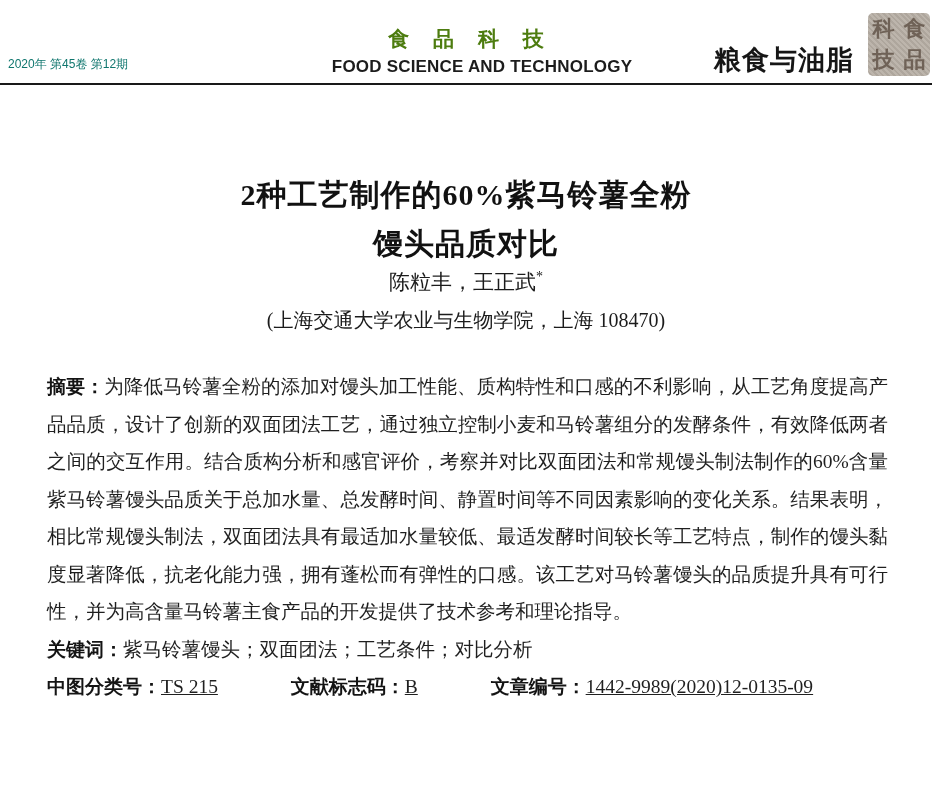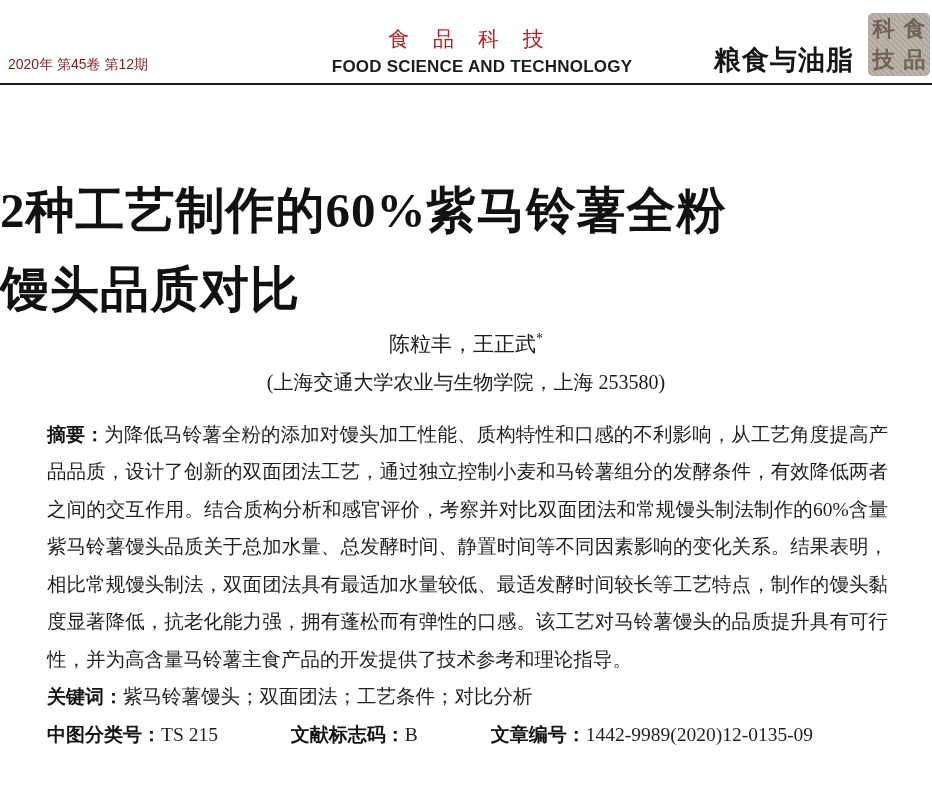--- a/index.html
+++ b/index.html
@@ -12,29 +12,29 @@
     color: #1a1a1a;
     font-family: "Liberation Serif", serif;
     overflow: hidden;
   }
 
   
   .masthead { position: relative; height: 85px; }
   .issue-info {
     position: absolute; left: 8px; top: 56px;
     font-family: "Liberation Sans", sans-serif;
-    font-size: 14px; color: #7f1d1d; white-space: nowrap;
+    font-size: 12px; color: #0f766e; white-space: nowrap;
   }
   .mast-center {
     position: absolute; left: 0; right: 0; top: 25px; text-align: center;
   }
   .journal-cn {
     font-family: "Liberation Sans", sans-serif;
-    font-size: 21px; font-weight: normal; letter-spacing: 9px;
-    color: #b91c1c; text-indent: 9px;
+    font-size: 21px; font-weight: bold; letter-spacing: 9px;
+    color: #4d7c0f; text-indent: 9px;
   }
   .journal-en {
     font-family: "Liberation Sans", sans-serif;
     font-size: 17px; font-weight: bold; letter-spacing: 0.2px;
     color: #1c1c1c; margin-top: 4px; margin-left: 32px;
   }
   .mast-right {
     position: absolute; right: 2px; top: 13px;
     display: flex; align-items: flex-start;
   }
@@ -58,47 +58,48 @@
     color: #6f6257;
   }
   .header-rule {
     position: absolute; left: 0; right: 0; bottom: 0;
     height: 2px; background: #191919;
   }
 
   
   .article-title {
     margin-top: 86px;
+    text-align: center;
     font-family: "Liberation Serif", serif;
-    font-size: 49px; font-weight: bold; line-height: 1.62;
+    font-size: 30px; font-weight: bold; line-height: 1.62;
     color: #111111; letter-spacing: 1px;
   }
   .author-line {
     text-align: center;
     font-size: 21px; color: #1b1b1b;
   }
   .author-line sup { font-size: 14px; vertical-align: super; }
   .affiliation {
     margin-top: 11px; text-align: center;
     font-size: 20px; color: #1b1b1b;
   }
 
   .front-text {
     padding: 0 44px 0 47px;
     font-size: 19.5px; line-height: 37.5px;
     text-align: justify; color: #1f1f1f;
   }
-  .abstract-block { margin-top: 20px; }
+  .abstract-block { margin-top: 34px; }
   .hei-label {
     font-family: "Liberation Sans", sans-serif;
     font-weight: bold; font-size: 19px; color: #141414; text-align: right;
   }
   .clc-line { text-align: left; }
   .clc-gap { margin-left: 68px; }
-  .clc-val { font-family: "Liberation Serif", serif; }
+  .clc-val { font-family: "Liberation Serif", serif; text-decoration: underline; }
 </style>
 </head>
 <body>
 
 <div class="page">
 
   <header class="masthead">
     <div class="issue-info">2020年 第45卷 第12期</div>
 
     <div class="mast-center">
@@ -123,21 +124,21 @@
 
     <h1 class="article-title">
       <div>2种工艺制作的60%紫马铃薯全粉</div>
       <div>馒头品质对比</div>
     </h1>
 
     <div class="author-line">
       <span>陈粒丰，王正武</span><sup>*</sup>
     </div>
 
-    <div class="affiliation">(上海交通大学农业与生物学院，上海 253580)</div>
+    <div class="affiliation">(上海交通大学农业与生物学院，上海 108470)</div>
 
     <p class="front-text abstract-block">
       <span class="hei-label">摘要：</span><span>为降低马铃薯全粉的添加对馒头加工性能、质构特性和口感的不利影响，从工艺角度提高产品品质，设计了创新的双面团法工艺，通过独立控制小麦和马铃薯组分的发酵条件，有效降低两者之间的交互作用。结合质构分析和感官评价，考察并对比双面团法和常规馒头制法制作的60%含量紫马铃薯馒头品质关于总加水量、总发酵时间、静置时间等不同因素影响的变化关系。结果表明，相比常规馒头制法，双面团法具有最适加水量较低、最适发酵时间较长等工艺特点，制作的馒头黏度显著降低，抗老化能力强，拥有蓬松而有弹性的口感。该工艺对马铃薯馒头的品质提升具有可行性，并为高含量马铃薯主食产品的开发提供了技术参考和理论指导。</span>
     </p>
 
     <p class="front-text">
       <span class="hei-label">关键词：</span><span>紫马铃薯馒头；双面团法；工艺条件；对比分析</span>
     </p>
 
     <p class="front-text clc-line">

